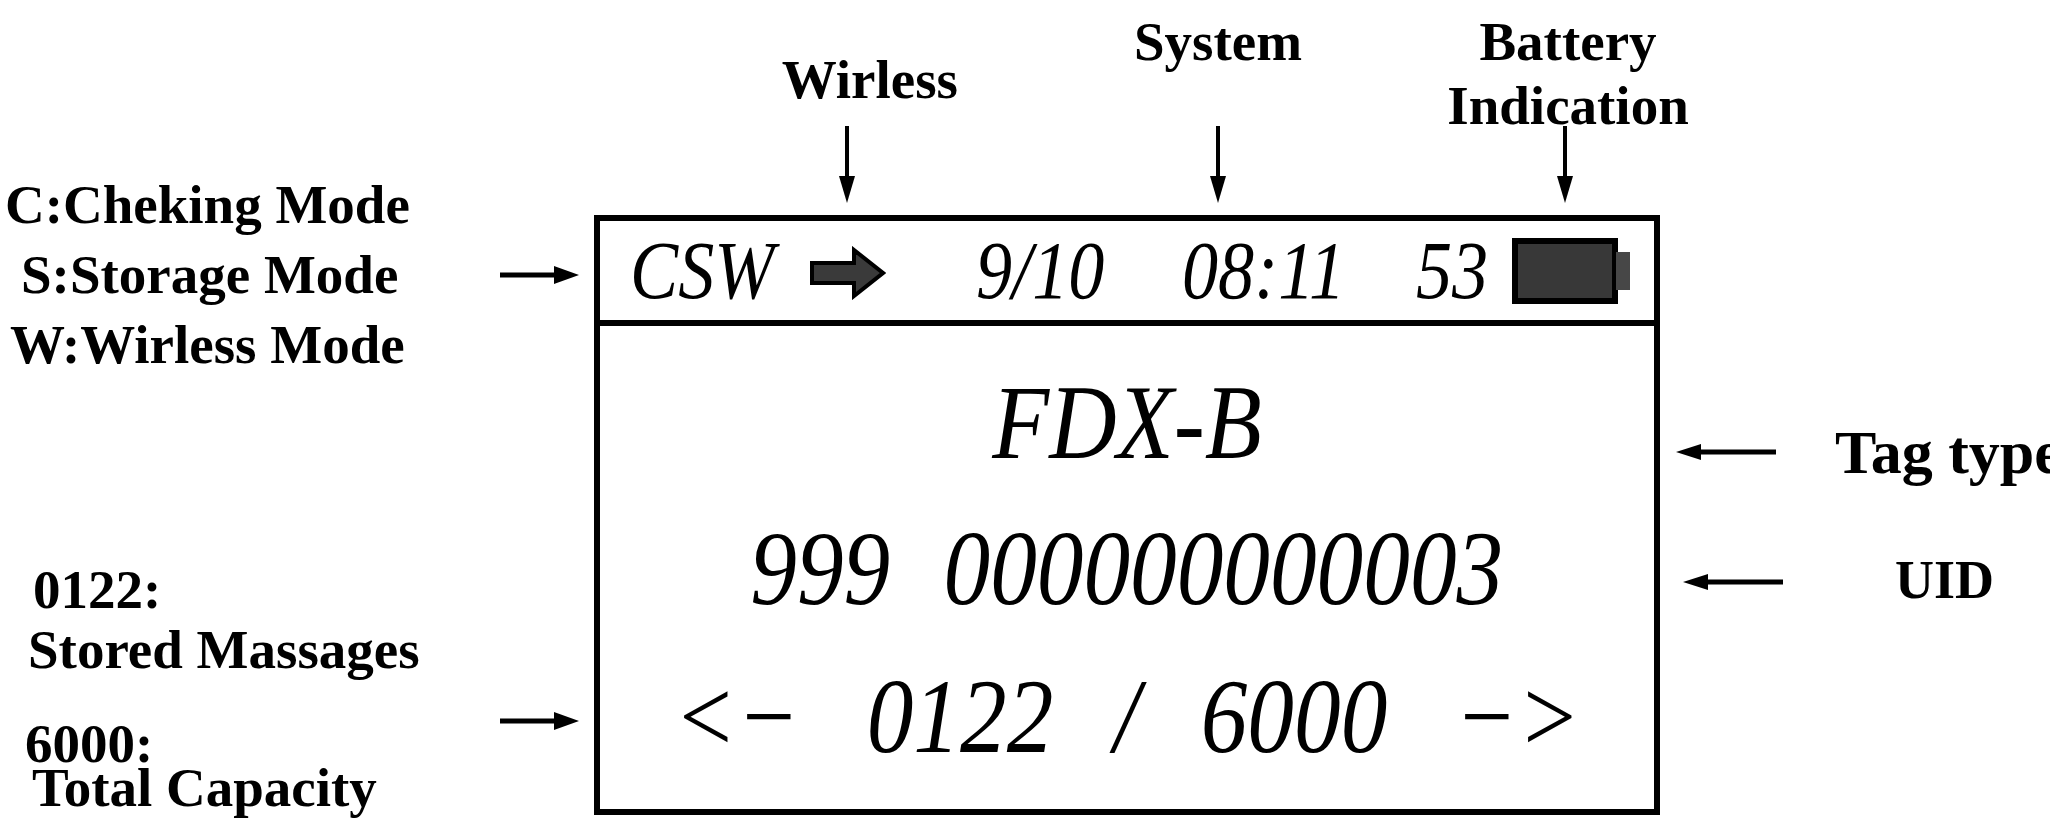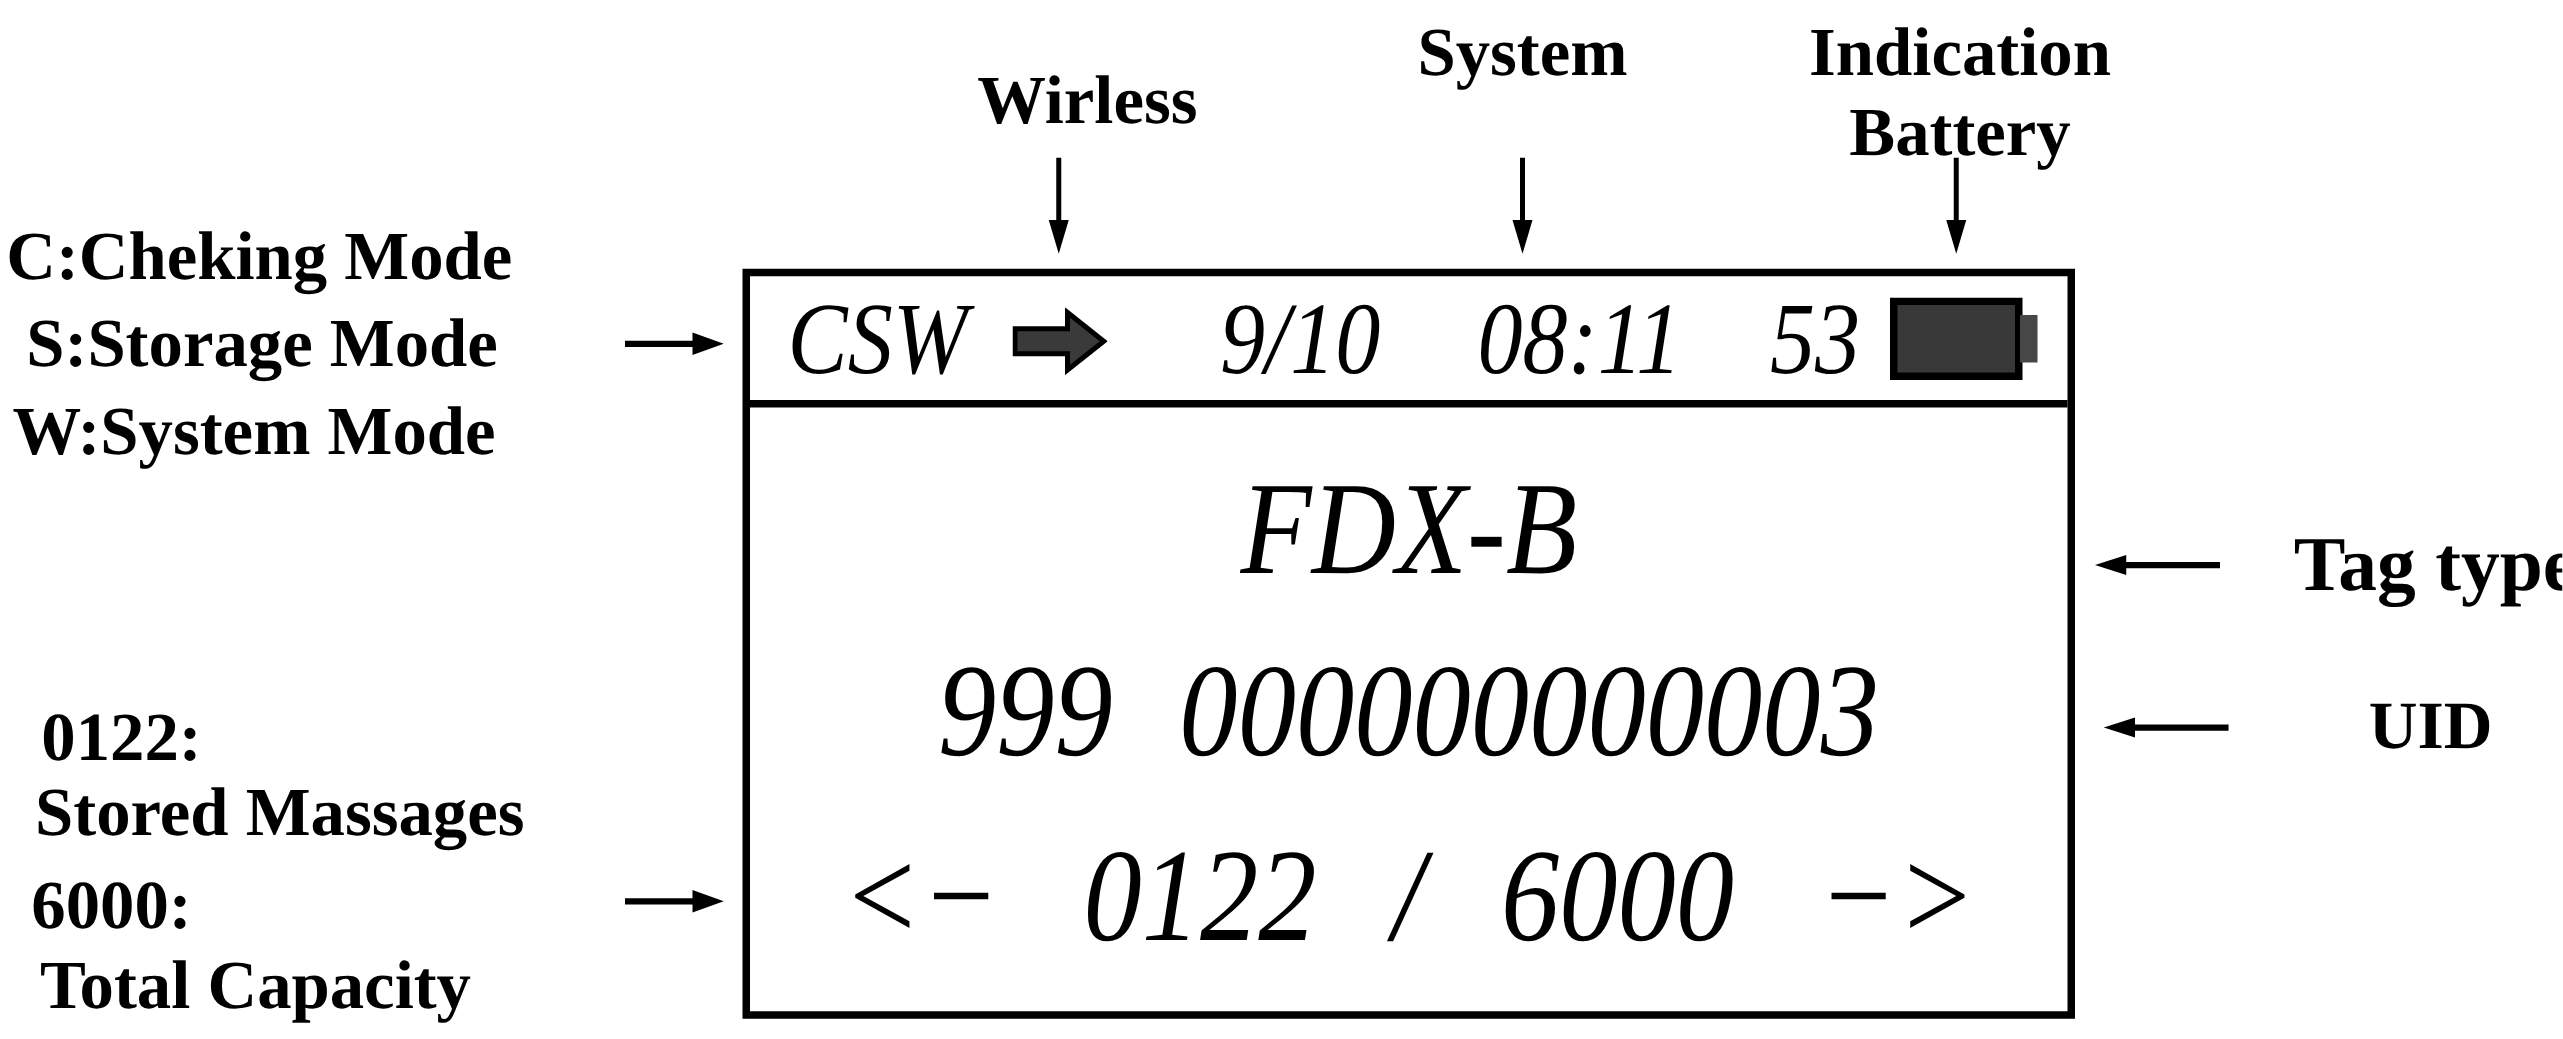--- a/index.html
+++ b/index.html
@@ -14,21 +14,21 @@
   }
   #ann-wirless   { left:738px;  top:48px;  width:220px; text-align:right; }
   #ann-systime   { left:1103px; top:10px;  width:230px; text-align:center; }
   #ann-battery   { left:1428px; top:10px;  width:280px; text-align:center; }
   #ann-modes     { left:3px;    top:170px; line-height:70px; }
   #ann-modes .m1 { padding-left:2px;font-family:Liberation Serif, serif; }
   #ann-modes .m2 { padding-left:18px; }
   #ann-modes .m3 { padding-left:7px; }
   #ann-stored-num { left:33px; top:558px; }
   #ann-stored-txt { left:28px; top:618px; }
-  #ann-cap-num    { left:25px; top:692px; }
+  #ann-cap-num    { left:25px; top:712px; }
   #ann-cap-txt    { left:32px; top:756px; }
   #ann-tagtype    { left:1835px; top:420px; font-size:62px; }
   #ann-uid        { left:1895px; top:548px; font-size:54px; }
 
   
   .arr { position:absolute; }
   #arrow-wirless  { left:837px;  top:126px; }
   #arrow-systime  { left:1208px; top:126px; }
   #arrow-battery  { left:1555px; top:126px; }
   #arrow-modes    { left:500px;  top:262px; }
@@ -72,41 +72,41 @@
 
 <div id="canvas">
 
   <div class="ann" id="ann-wirless">Wirless</div>
 
   <div class="ann" id="ann-systime">
     <div>System</div>
   </div>
 
   <div class="ann" id="ann-battery">
+    <div>Battery</div>
     <div>Indication</div>
-    <div>Battery</div>
   </div>
 
   <svg class="arr" id="arrow-wirless" width="20" height="78" viewBox="0 0 20 78">
     <line x1="10" y1="0" x2="10" y2="52" stroke="#000" stroke-width="4"></line>
     <polygon points="2,50 18,50 10,77" fill="#000"></polygon>
   </svg>
   <svg class="arr" id="arrow-systime" width="20" height="78" viewBox="0 0 20 78">
     <line x1="10" y1="0" x2="10" y2="52" stroke="#000" stroke-width="4"></line>
     <polygon points="2,50 18,50 10,77" fill="#000"></polygon>
   </svg>
   <svg class="arr" id="arrow-battery" width="20" height="78" viewBox="0 0 20 78">
     <line x1="10" y1="0" x2="10" y2="52" stroke="#000" stroke-width="4"></line>
     <polygon points="2,50 18,50 10,77" fill="#000"></polygon>
   </svg>
 
   <div class="ann" id="ann-modes">
     <div class="m1">C:Cheking Mode</div>
     <div class="m2">S:Storage Mode</div>
-    <div class="m3">W:System Mode</div>
+    <div class="m3">W:Wirless Mode</div>
   </div>
 
   <svg class="arr" id="arrow-modes" width="80" height="26" viewBox="0 0 80 26">
     <line x1="0" y1="13" x2="56" y2="13" stroke="#000" stroke-width="5"></line>
     <polygon points="54,4 54,22 79,13" fill="#000"></polygon>
   </svg>
 
   <div class="ann" id="ann-stored-num">0122:</div>
   <div class="ann" id="ann-stored-txt">Stored Massages</div>
   <div class="ann" id="ann-cap-num">6000:</div>

